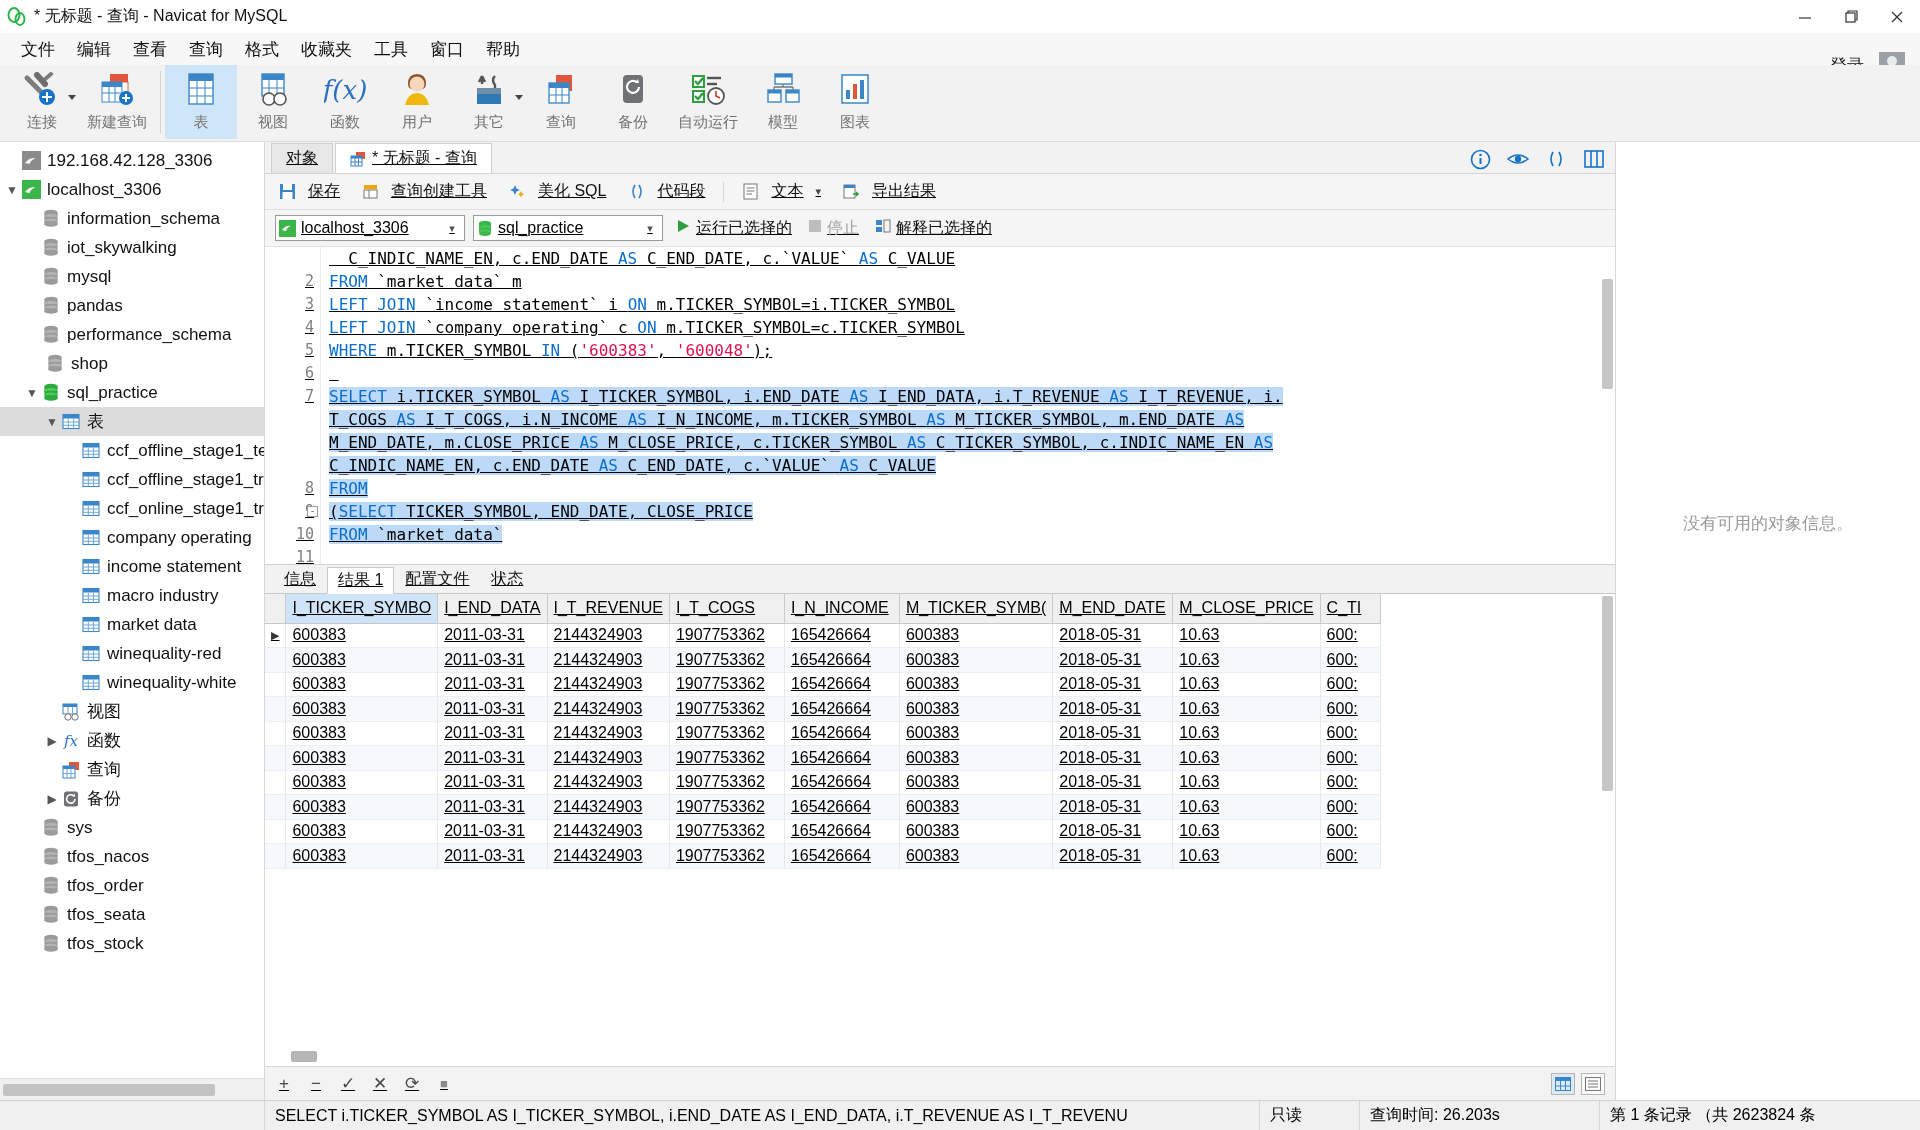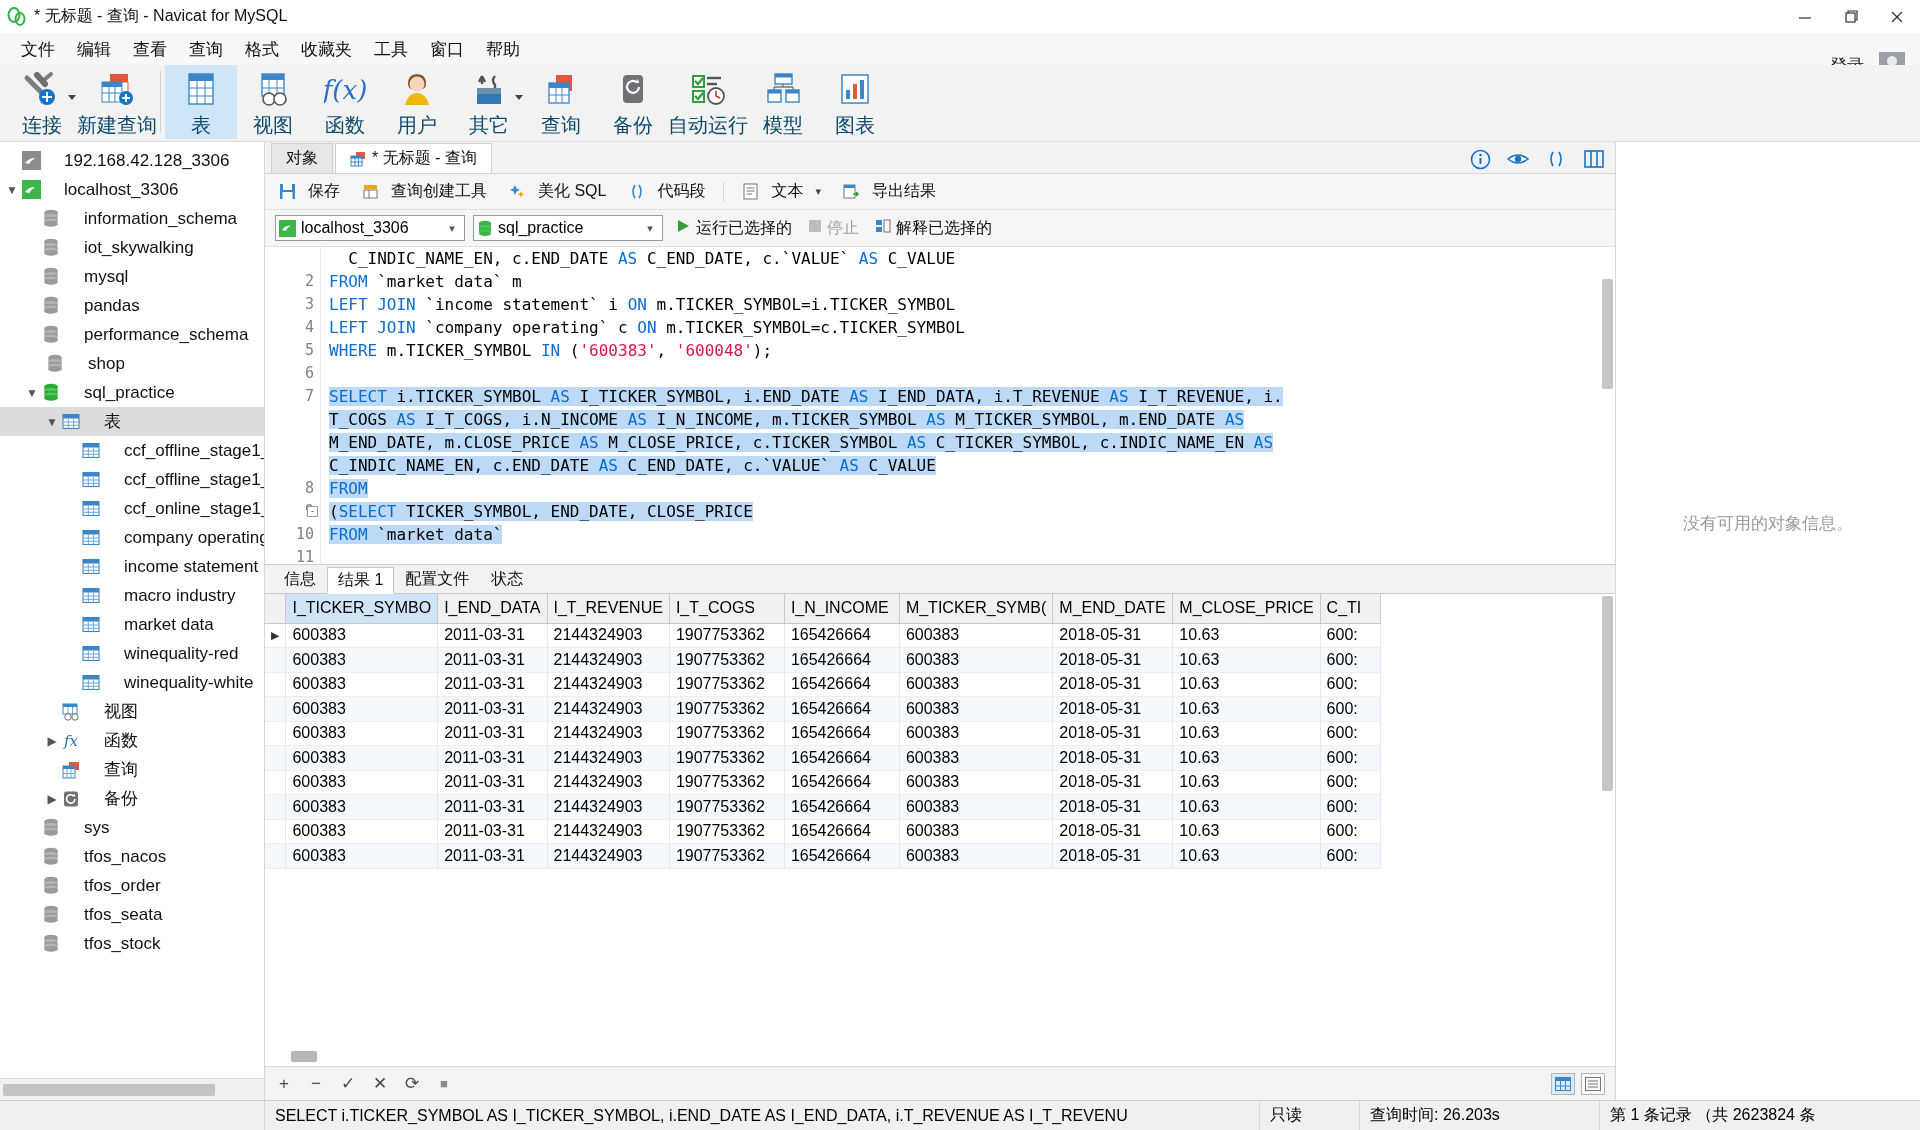--- a/index.html
+++ b/index.html
@@ -27,39 +27,39 @@
   .menu-right { position:absolute; right:8px; top:16px; height:32px; display:flex; align-items:center; gap:8px; }
   .login-txt { font-size:17px; color:#111; }
   .avatar-btn { width:40px; height:34px; display:flex; align-items:center; justify-content:center; }
 
   
   .toolbar { height:77px; display:flex; align-items:flex-start; background:#f2f2f2; border-bottom:1px solid #dcdcdc; flex:0 0 77px; padding-left:6px; position:relative; }
   .tool { width:72px; height:74px; display:flex; flex-direction:column; align-items:center; justify-content:flex-start; padding-top:5px; position:relative; }
   .tool.wide { width:78px; }
   .tool.active { background:#cfe6f9; }
   .tool .ico { height:40px; display:flex; align-items:center; justify-content:center; }
-  .tool .lbl { font-size:20px; color:#0c4a6e; margin-top:3px; white-space:nowrap; }
+  .tool .lbl { font-size:15px; color:#737373; margin-top:3px; white-space:nowrap; }
   .tsep { width:1px; height:62px; background:#d2d2d2; margin:6px 4px 0 4px; }
   .caret { position:absolute; right:2px; top:30px; width:0;height:0;border-left:4px solid transparent;border-right:4px solid transparent;border-top:5px solid #444; }
 
   
   .main { flex:1; display:flex; min-height:0; }
 
   
   .sidebar { width:265px; flex:0 0 265px; background:#fff; border-right:1px solid #d7d7d7; display:flex; flex-direction:column; min-height:0; }
   .tree { flex:1; overflow:hidden; padding-top:4px; }
   .node { height:29px; display:flex; align-items:center; white-space:nowrap; font-size:17px; color:#111; }
   .node.sel { background:#dcdcdc; }
   .arrow { width:16px; display:flex; align-items:center; justify-content:center; color:#555; font-size:12px; flex:0 0 16px; }
-  .nico { width:22px; flex:0 0 22px; display:flex; align-items:center; justify-content:center; margin-right:22px; }
+  .nico { width:22px; flex:0 0 22px; display:flex; align-items:center; justify-content:center; margin-right:5px; }
   .sb-hscroll { height:22px; background:#f0f0f0; border-top:1px solid #ddd; display:flex; align-items:center; padding:0 3px; }
   .sb-hscroll .thumb { height:12px; width:212px; background:#c3c3c3; border-radius:2px; }
 
   
-  .content { flex:1; display:flex; flex-direction:column; min-width:0; background:#f5f5f5; }
+  .content { flex:1; display:flex; flex-direction:column; min-width:0; background:#f5f5f5;text-decoration:underline; }
 
   .objtabs { height:32px; display:flex; align-items:flex-end; background:#f2f2f2; border-bottom:1px solid #d5d5d5; padding-left:6px; position:relative; }
   .otab { height:30px; display:flex; align-items:center; padding:0 14px; font-size:16px; color:#111; background:#e7e7e7; border:1px solid #d0d0d0; border-bottom:none; margin-right:2px; }
   .otab.active { background:#ffffff; }
   .otab .tico { margin-right:6px; display:flex; }
   .objtabs-right { position:absolute; right:10px; bottom:3px; display:flex; align-items:center; gap:16px; }
   .oicon { width:22px; height:22px; display:flex; align-items:center; justify-content:center; color:#1673c8; }
 
   
   .qbar { height:36px; display:flex; align-items:center; gap:14px; background:#f5f5f5; border-bottom:1px solid #e0e0e0; padding-left:10px; }

